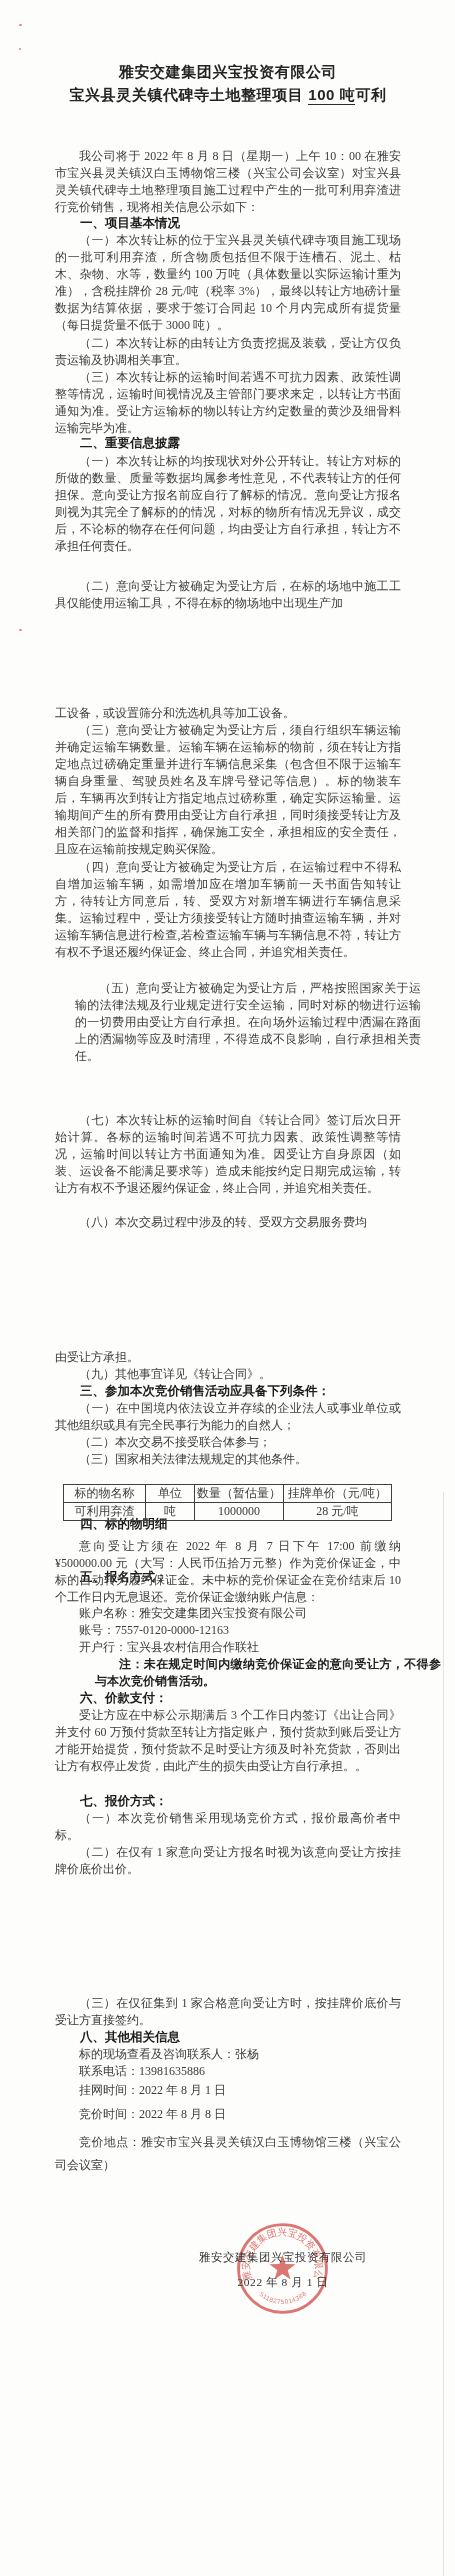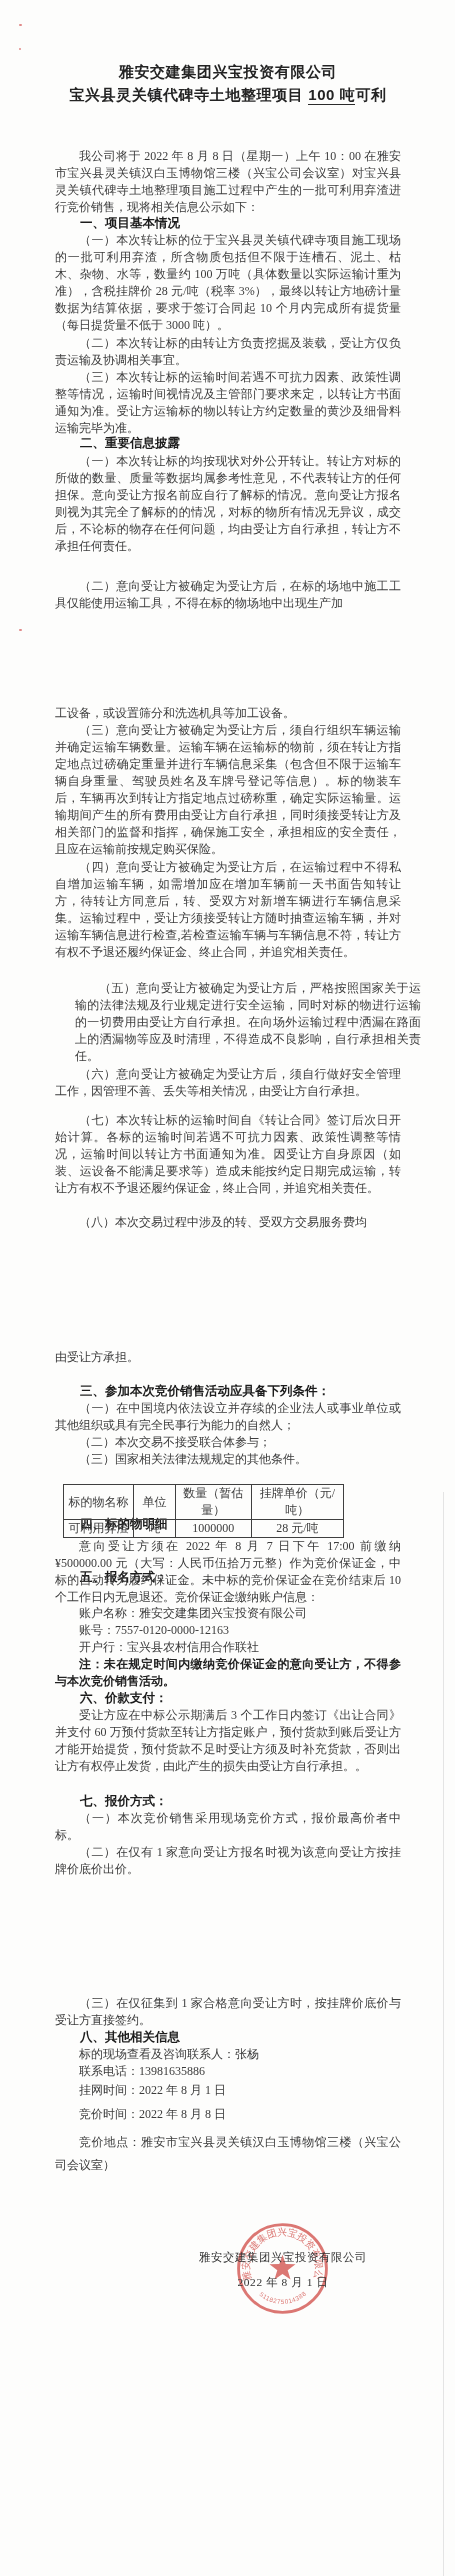--- a/index.html
+++ b/index.html
@@ -13,21 +13,21 @@
 
   .t { position:absolute; left:55px; width:346px;
        font-family:"Liberation Serif", serif; font-size:12px; line-height:17px;
        color:#3c3c3c; text-align:justify; }
   .indent { text-indent:2em; }
   .heading { font-family:"Liberation Sans", sans-serif; font-weight:bold;
              color:#1c1c1c; text-indent:2em; font-size:12.5px; }
   .note { font-weight:bold; color:#222; }
   .lh40 { line-height:23px; }
 
-  table.subject-table { position:absolute; left:63px; width:281px;
+  table.subject-table { position:absolute; left:63px; width:329px;
         border-collapse:collapse; table-layout:fixed; background:transparent; }
   .subject-table th, .subject-table td { border:1.1px solid #3f3f3f; height:17px;
         text-align:center; vertical-align:middle; font-weight:normal;
         font-size:12px; color:#3c3c3c; padding:0 1.1px;
         font-family:"Liberation Serif", serif; }
 
   .stamp { position:absolute; z-index:1; }
   .sig { position:absolute; left:194px; width:178px; text-align:center;
          font-size:11.4px; letter-spacing:0.6px; color:#333; z-index:2;
          font-family:"Liberation Serif", serif; }
@@ -60,25 +60,25 @@
   <div class="t indent" style="top:369px;">（三）本次转让标的运输时间若遇不可抗力因素、政策性调整等情况，运输时间视情况及主管部门要求来定，以转让方书面通知为准。受让方运输标的物以转让方约定数量的黄沙及细骨料运输完毕为准。</div>
 
   <div class="t heading" style="top:435px;">二、重要信息披露</div>
   <div class="t indent" style="top:453px;">（一）本次转让标的均按现状对外公开转让。转让方对标的所做的数量、质量等数据均属参考性意见，不代表转让方的任何担保。意向受让方报名前应自行了解标的情况。意向受让方报名则视为其完全了解标的的情况，对标的物所有情况无异议，成交后，不论标的物存在任何问题，均由受让方自行承担，转让方不承担任何责任。</div>
   <div class="t indent" style="top:564px;margin-top:14px;">（二）意向受让方被确定为受让方后，在标的场地中施工工具仅能使用运输工具，不得在标的物场地中出现生产加</div>
 
   <div class="t" style="top:705px;">工设备，或设置筛分和洗选机具等加工设备。</div>
   <div class="t indent" style="top:722px;">（三）意向受让方被确定为受让方后，须自行组织车辆运输并确定运输车辆数量。运输车辆在运输标的物前，须在转让方指定地点过磅确定重量并进行车辆信息采集（包含但不限于运输车辆自身重量、驾驶员姓名及车牌号登记等信息）。标的物装车后，车辆再次到转让方指定地点过磅称重，确定实际运输量。运输期间产生的所有费用由受让方自行承担，同时须接受转让方及相关部门的监督和指挥，确保施工安全，承担相应的安全责任，且应在运输前按规定购买保险。</div>
   <div class="t indent" style="top:859px;">（四）意向受让方被确定为受让方后，在运输过程中不得私自增加运输车辆，如需增加应在增加车辆前一天书面告知转让方，待转让方同意后，转、受双方对新增车辆进行车辆信息采集。运输过程中，受让方须接受转让方随时抽查运输车辆，并对运输车辆信息进行检查,若检查运输车辆与车辆信息不符，转让方有权不予退还履约保证金、终止合同，并追究相关责任。</div>
   <div class="t indent" style="top:980px;margin-left:20px;">（五）意向受让方被确定为受让方后，严格按照国家关于运输的法律法规及行业规定进行安全运输，同时对标的物进行运输的一切费用由受让方自行承担。在向场外运输过程中洒漏在路面上的洒漏物等应及时清理，不得造成不良影响，自行承担相关责任。</div>
-  <div class="t indent" style="top:1066px;">（六）意向受让方被确定为受让方后，须自行做好安全管理工作，因管理不善、丢失等相关情况，由受让方自行承担。</div>
   <div class="t indent" style="top:1112px;">（七）本次转让标的运输时间自《转让合同》签订后次日开始计算。各标的运输时间若遇不可抗力因素、政策性调整等情况，运输时间以转让方书面通知为准。因受让方自身原因（如装、运设备不能满足要求等）造成未能按约定日期完成运输，转让方有权不予退还履约保证金，终止合同，并追究相关责任。</div>
   <div class="t indent" style="top:1214px;">（八）本次交易过程中涉及的转、受双方交易服务费均</div>
 
   <div class="t" style="top:1349px;">由受让方承担。</div>
+  <div class="t indent" style="top:1366px;">（九）其他事宜详见《转让合同》。</div>
 
   <div class="t heading" style="top:1383px;">三、参加本次竞价销售活动应具备下列条件：</div>
   <div class="t indent" style="top:1434px;">（二）本次交易不接受联合体参与；</div>
   <div class="t indent" style="top:1400px;">（一）在中国境内依法设立并存续的企业法人或事业单位或其他组织或具有完全民事行为能力的自然人；</div>
   <div class="t indent" style="top:1451px;">（三）国家相关法律法规规定的其他条件。</div>
 
   <div class="t heading" style="top:1468px;margin-top:48px;">四、标的物明细</div>
 
   <table class="subject-table" style="top:1484px;">
     <colgroup>
@@ -103,21 +103,21 @@
         <td>28 元/吨</td>
       </tr>
     </tbody>
   </table>
 
   <div class="t heading" style="top:1537px;margin-top:32px;">五、报名方式：</div>
   <div class="t indent" style="top:1538px;">意向受让方须在 2022 年 8 月 7 日下午 17:00 前缴纳 ¥500000.00 元（大写：人民币伍拾万元整）作为竞价保证金，中标的自动转为履约保证金。未中标的竞价保证金在竞价结束后 10 个工作日内无息退还。竞价保证金缴纳账户信息：</div>
   <div class="t indent" style="top:1605px;">账户名称：雅安交建集团兴宝投资有限公司</div>
   <div class="t indent" style="top:1622px;">账号：7557-0120-0000-12163</div>
   <div class="t indent" style="top:1639px;">开户行：宝兴县农村信用合作联社</div>
-  <div class="t indent note" style="top:1656px;">注：未在规定时间内缴纳竞价保证金的意向受让方，不得参与本次竞价销售活动。</div>
+  <div class="t indent note" style="top:1656px;margin-left:40px;">注：未在规定时间内缴纳竞价保证金的意向受让方，不得参与本次竞价销售活动。</div>
 
   <div class="t heading" style="top:1690px;">六、价款支付：</div>
   <div class="t indent" style="top:1707px;">受让方应在中标公示期满后 3 个工作日内签订《出让合同》并支付 60 万预付货款至转让方指定账户，预付货款到账后受让方才能开始提货，预付货款不足时受让方须及时补充货款，否则出让方有权停止发货，由此产生的损失由受让方自行承担。。</div>
 
   <div class="t heading" style="top:1793px;">七、报价方式：</div>
   <div class="t indent" style="top:1810px;">（一）本次竞价销售采用现场竞价方式，报价最高价者中标。</div>
   <div class="t indent" style="top:1844px;">（二）在仅有 1 家意向受让方报名时视为该意向受让方按挂牌价底价出价。</div>
 
   <div class="t indent" style="top:1995px;">（三）在仅征集到 1 家合格意向受让方时，按挂牌价底价与受让方直接签约。</div>
 

